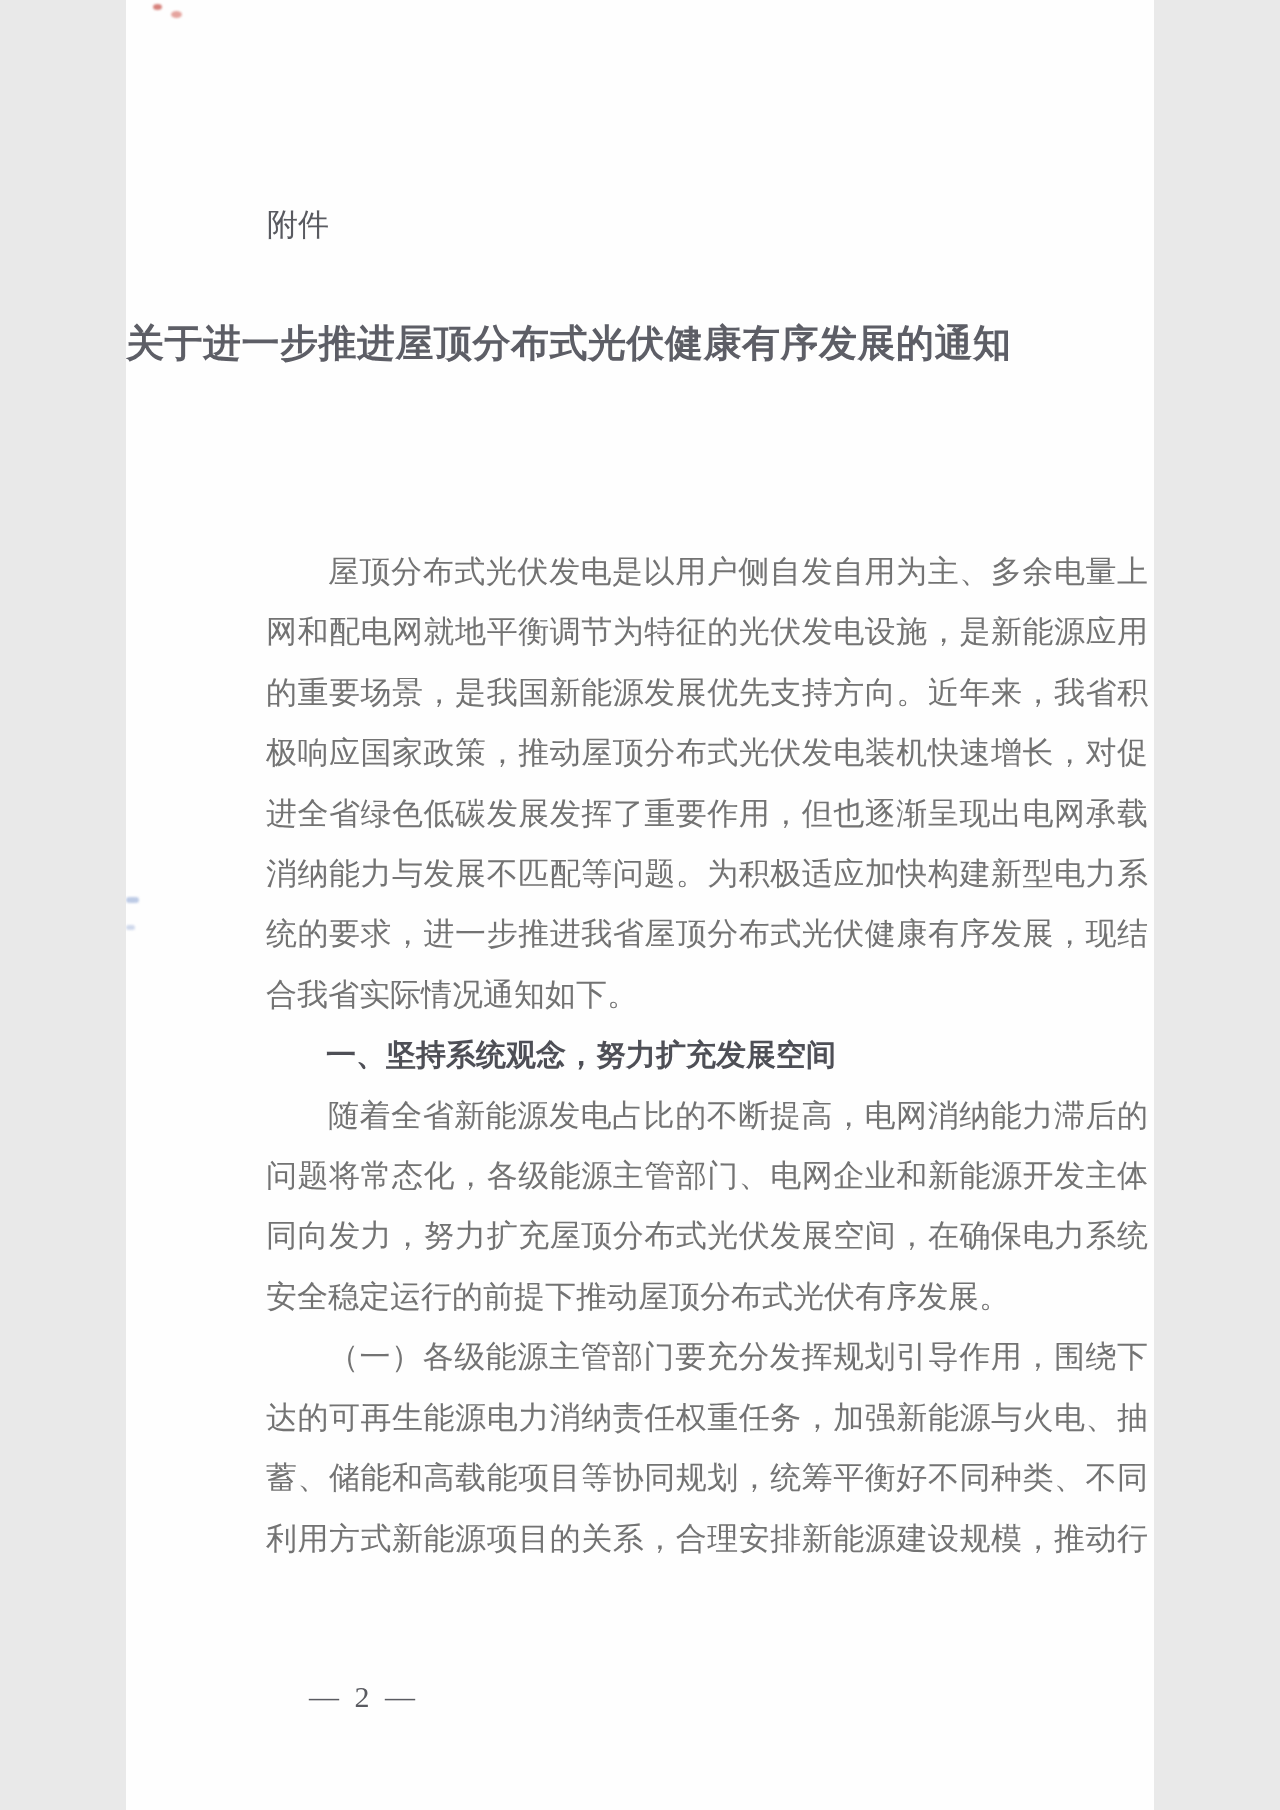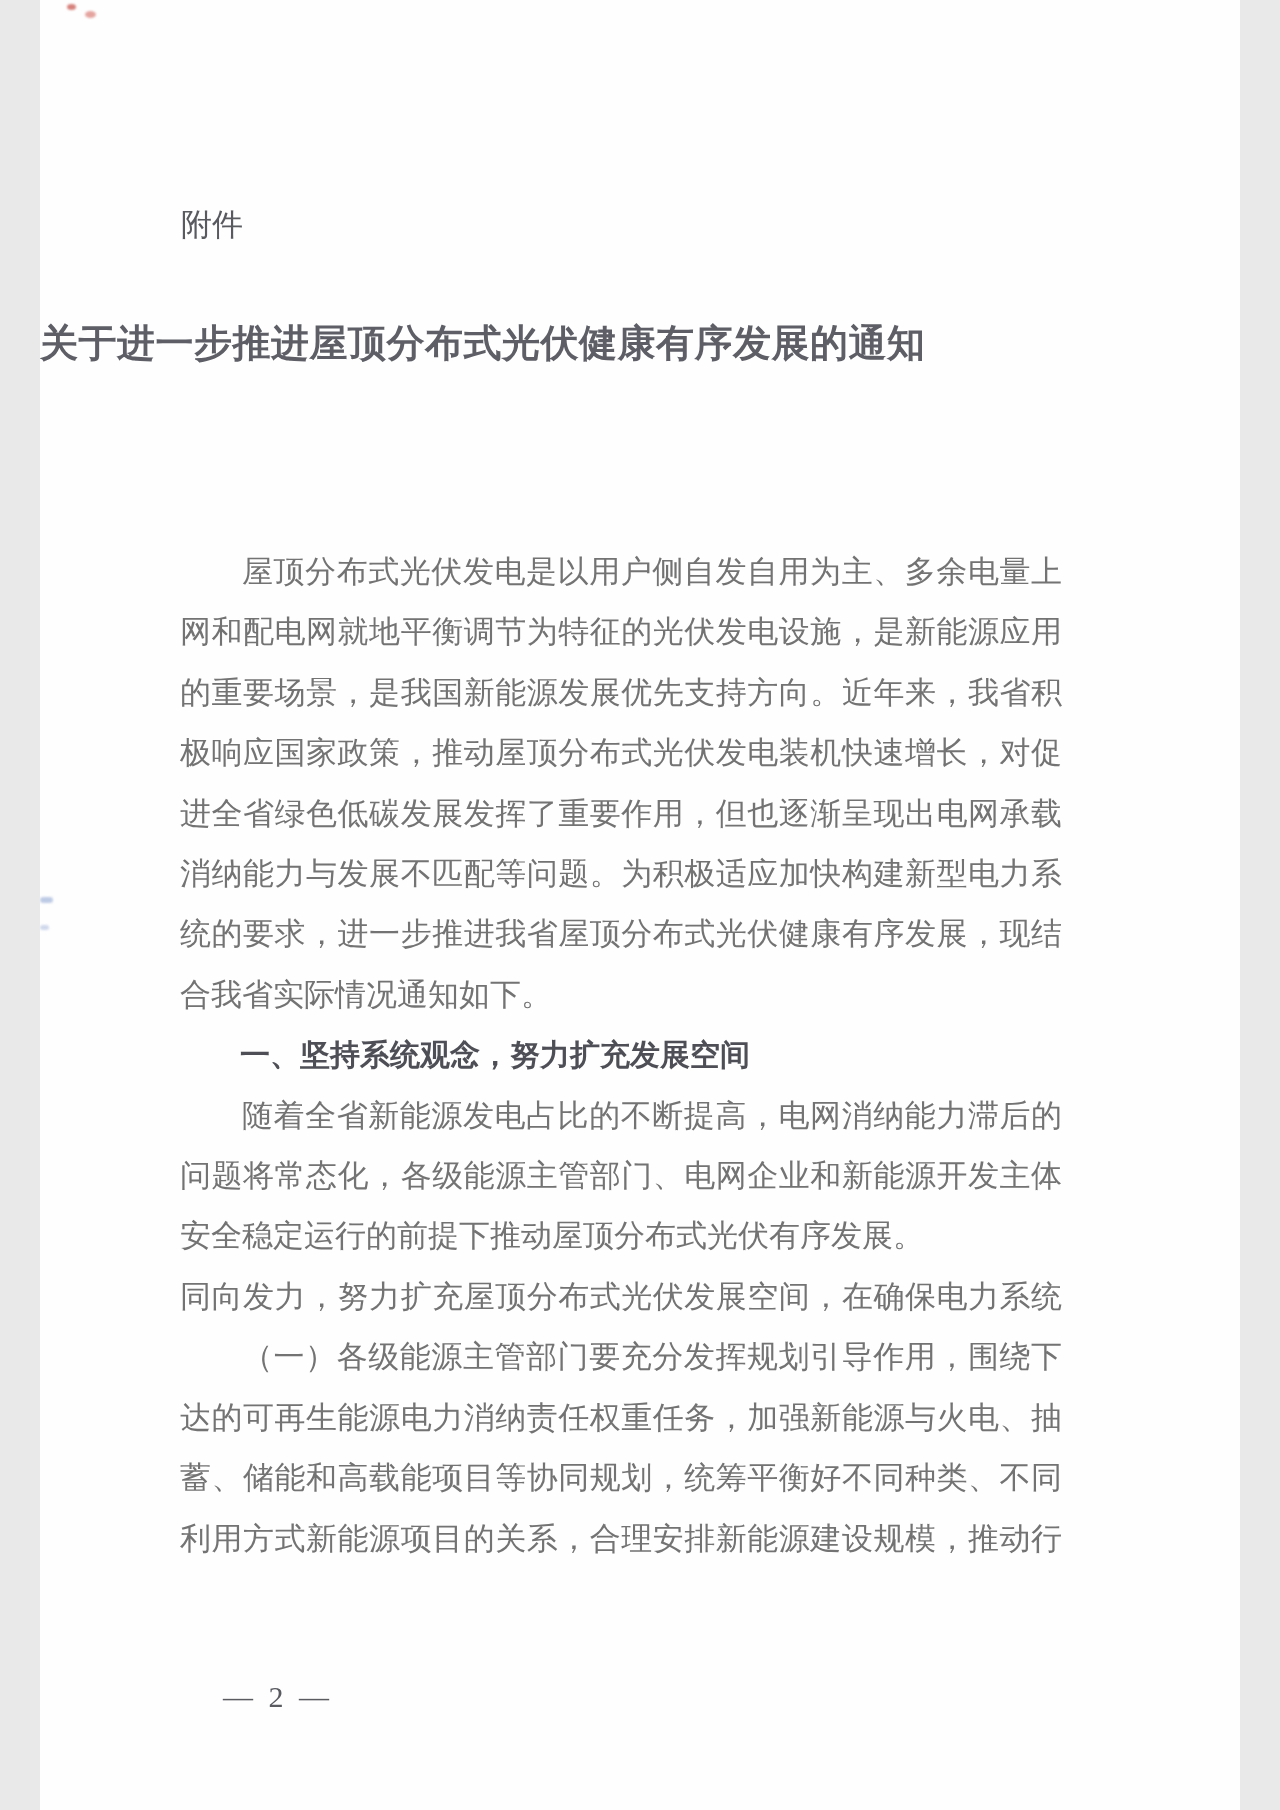--- a/index.html
+++ b/index.html
@@ -1,18 +1,18 @@
 <!DOCTYPE html>
 <html><head>
 <meta charset="utf-8">
 <style>
   html,body{margin:0;padding:0;background:#e9e9e9;}
   .page{
     position:relative;
-    width:1200px;height:1810px;
+    width:1028px;height:1810px;
     margin:0 auto;
     background:#fefefe;
     overflow:hidden;
     font-family:"Liberation Serif","DejaVu Serif",serif;
     color:#54555c;
   }
   .attachment{
     position:absolute;left:141px;top:204px;
     font-size:31px;color:#595a60;
     font-family:"Liberation Sans","DejaVu Sans",sans-serif;
@@ -86,22 +86,22 @@
       <div class="line">消纳能力与发展不匹配等问题。为积极适应加快构建新型电力系</div>
       <div class="line">统的要求，进一步推进我省屋顶分布式光伏健康有序发展，现结</div>
       <div class="line last">合我省实际情况通知如下。</div>
     </div>
 
     <div class="line section-heading">一、坚持系统观念，努力扩充发展空间</div>
 
     <div class="para">
       <div class="line first">随着全省新能源发电占比的不断提高，电网消纳能力滞后的</div>
       <div class="line">问题将常态化，各级能源主管部门、电网企业和新能源开发主体</div>
+      <div class="line">同向发力，努力扩充屋顶分布式光伏发展空间，在确保电力系统</div>
       <div class="line last">安全稳定运行的前提下推动屋顶分布式光伏有序发展。</div>
-      <div class="line">同向发力，努力扩充屋顶分布式光伏发展空间，在确保电力系统</div>
     </div>
 
     <div class="para">
       <div class="line first">（一）各级能源主管部门要充分发挥规划引导作用，围绕下</div>
       <div class="line">达的可再生能源电力消纳责任权重任务，加强新能源与火电、抽</div>
       <div class="line">蓄、储能和高载能项目等协同规划，统筹平衡好不同种类、不同</div>
       <div class="line">利用方式新能源项目的关系，合理安排新能源建设规模，推动行</div>
     </div>
 
   </div>

